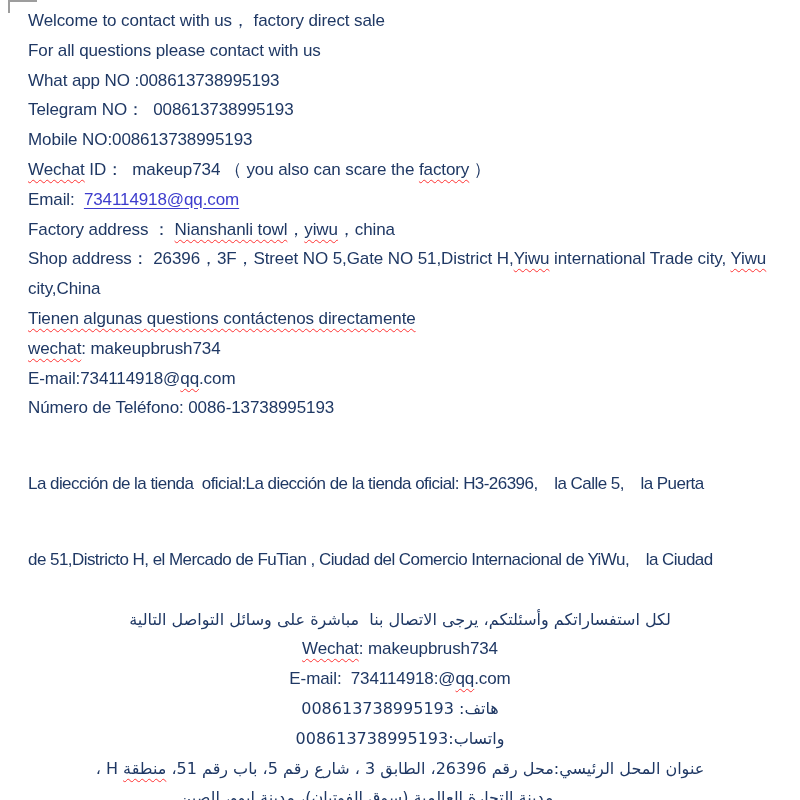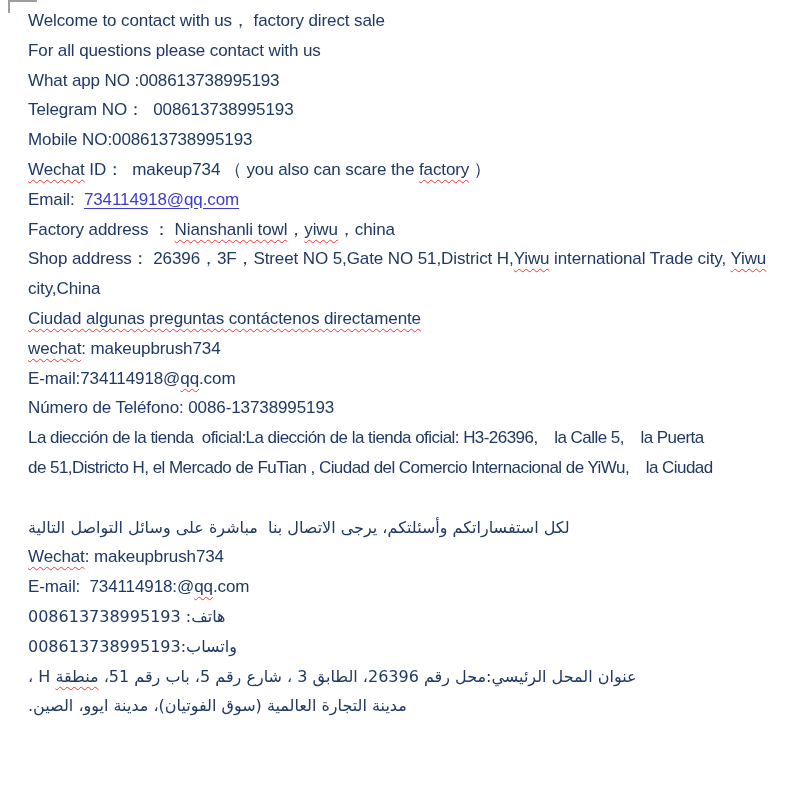--- a/index.html
+++ b/index.html
@@ -20,27 +20,27 @@
     font-family: "Liberation Sans", sans-serif;
     font-size: 17px;
     letter-spacing: -0.1px;
     color: var(--text-color, #1f3864);
   }
   .line {
     height: 29.8px;
     line-height: 29.8px;
     white-space: pre;
   }
-  .line.right { text-align: left; }
+  .line.right { text-align: center; }
   .line.ar {
     font-family: "DejaVu Sans", sans-serif;
     font-size: 16px;
     letter-spacing: 0;
   }
-  .tight { letter-spacing: -0.55px; }
+  .tight { letter-spacing: -0.55px; margin-top: 46px; }
   .indent-right { padding-right: 72px; }
   .plain { }
   .squiggle {
     text-decoration-line: underline;
     text-decoration-style: wavy;
     text-decoration-color: var(--squiggle-color, #ff3333);
     text-decoration-thickness: 1px;
     text-underline-offset: 4px;
     margin-top: 31px;
   }
@@ -60,21 +60,21 @@
     <div class="line"><span class="plain">Welcome to contact with us， factory direct sale</span></div>
     <div class="line"><span class="plain">For all questions please contact with us</span></div>
     <div class="line"><span class="plain">What app NO :008613738995193</span></div>
     <div class="line"><span class="plain">Telegram NO：  008613738995193</span></div>
     <div class="line"><span class="plain">Mobile NO:008613738995193</span></div>
     <div class="line"><span class="squiggle">Wechat</span><span class="plain"> ID：  makeup734 （ you also can scare the </span><span class="squiggle">factory</span><span class="plain"> ）</span></div>
     <div class="line"><span class="plain">Email:  </span><span class="link">734114918@qq.com</span></div>
     <div class="line"><span class="plain">Factory address ： </span><span class="squiggle">Nianshanli towl</span><span class="plain">，</span><span class="squiggle">yiwu</span><span class="plain">，china</span></div>
     <div class="line"><span class="plain">Shop address： 26396，3F，Street NO 5,Gate NO 51,District H,</span><span class="squiggle">Yiwu</span><span class="plain"> international Trade city, </span><span class="squiggle">Yiwu</span></div>
     <div class="line"><span class="plain">city,China</span></div>
-    <div class="line"><span class="squiggle">Ciudad algunas preguntas contáctenos directamente</span></div>
+    <div class="line"><span class="squiggle">Tienen algunas questions contáctenos directamente</span></div>
     <div class="line"><span class="squiggle">wechat</span><span class="plain">: makeupbrush734</span></div>
     <div class="line"><span class="plain">E-mail:734114918@</span><span class="squiggle">qq</span><span class="plain">.com</span></div>
     <div class="line"><span class="plain">Número de Teléfono: 0086-13738995193</span></div>
     <div class="line tight"><span class="plain">La diección de la tienda  oficial:La diección de la tienda oficial: H3-26396,    la Calle 5,    la Puerta</span></div>
     <div class="line tight"><span class="plain">de 51,Districto H, el Mercado de FuTian , Ciudad del Comercio Internacional de YiWu,    la Ciudad</span></div>
     <div class="line"></div>
     <div class="line right ar" dir="rtl"><span class="plain">لكل استفساراتكم وأسئلتكم، يرجى الاتصال بنا  مباشرة على وسائل التواصل التالية</span></div>
     <div class="line right"><span class="squiggle">Wechat</span><span class="plain">: makeupbrush734</span></div>
     <div class="line right"><span class="plain">E-mail:  734114918:@</span><span class="squiggle">qq</span><span class="plain">.com</span></div>
     <div class="line right ar" dir="rtl"><span class="plain">هاتف: 008613738995193</span></div>

